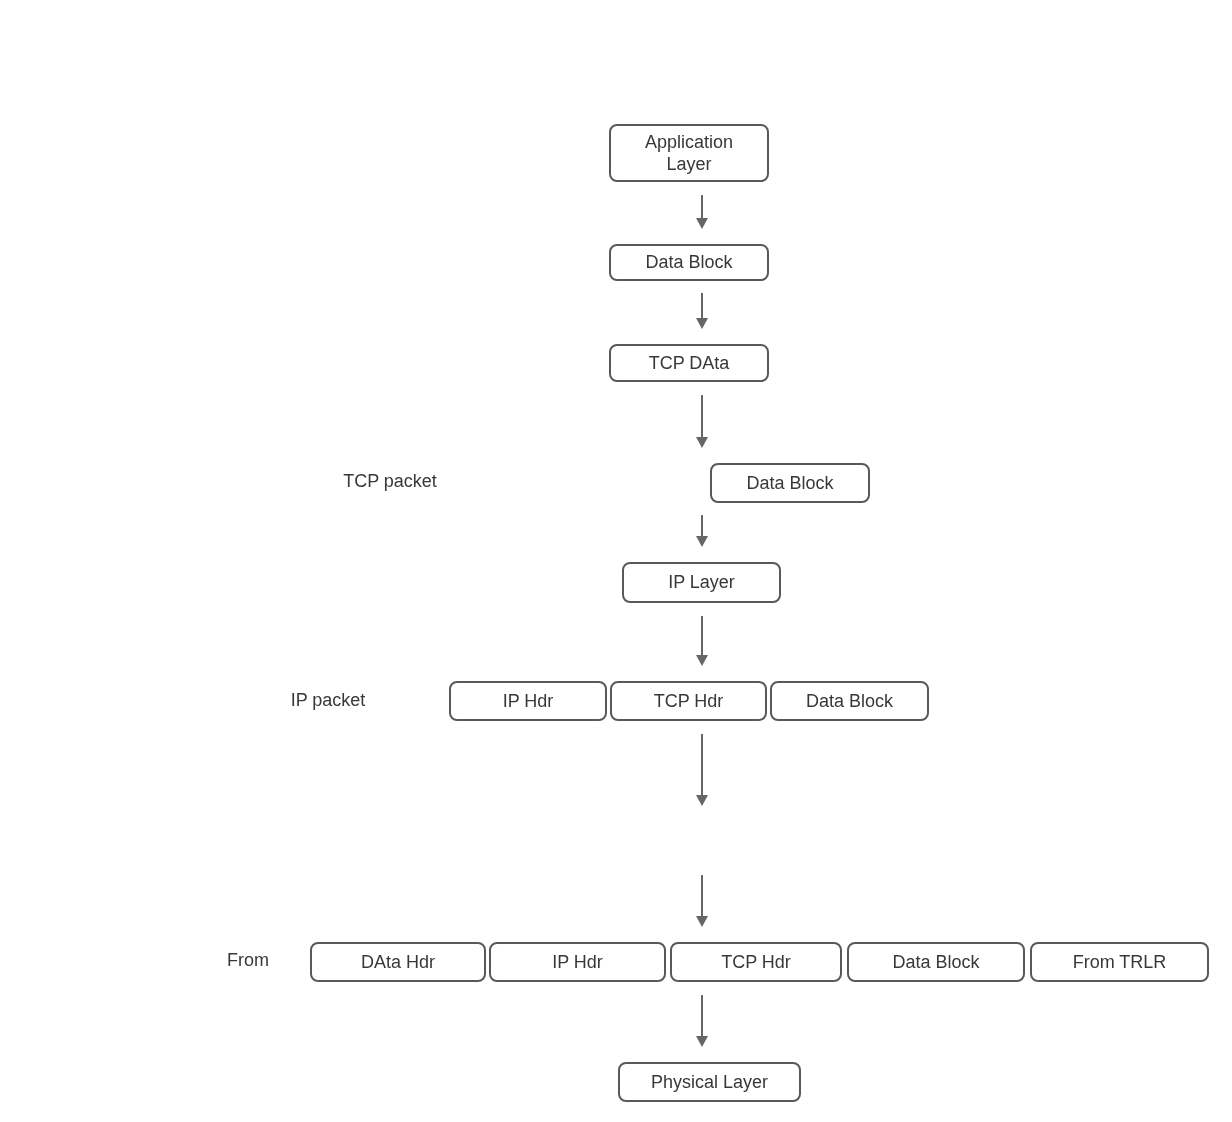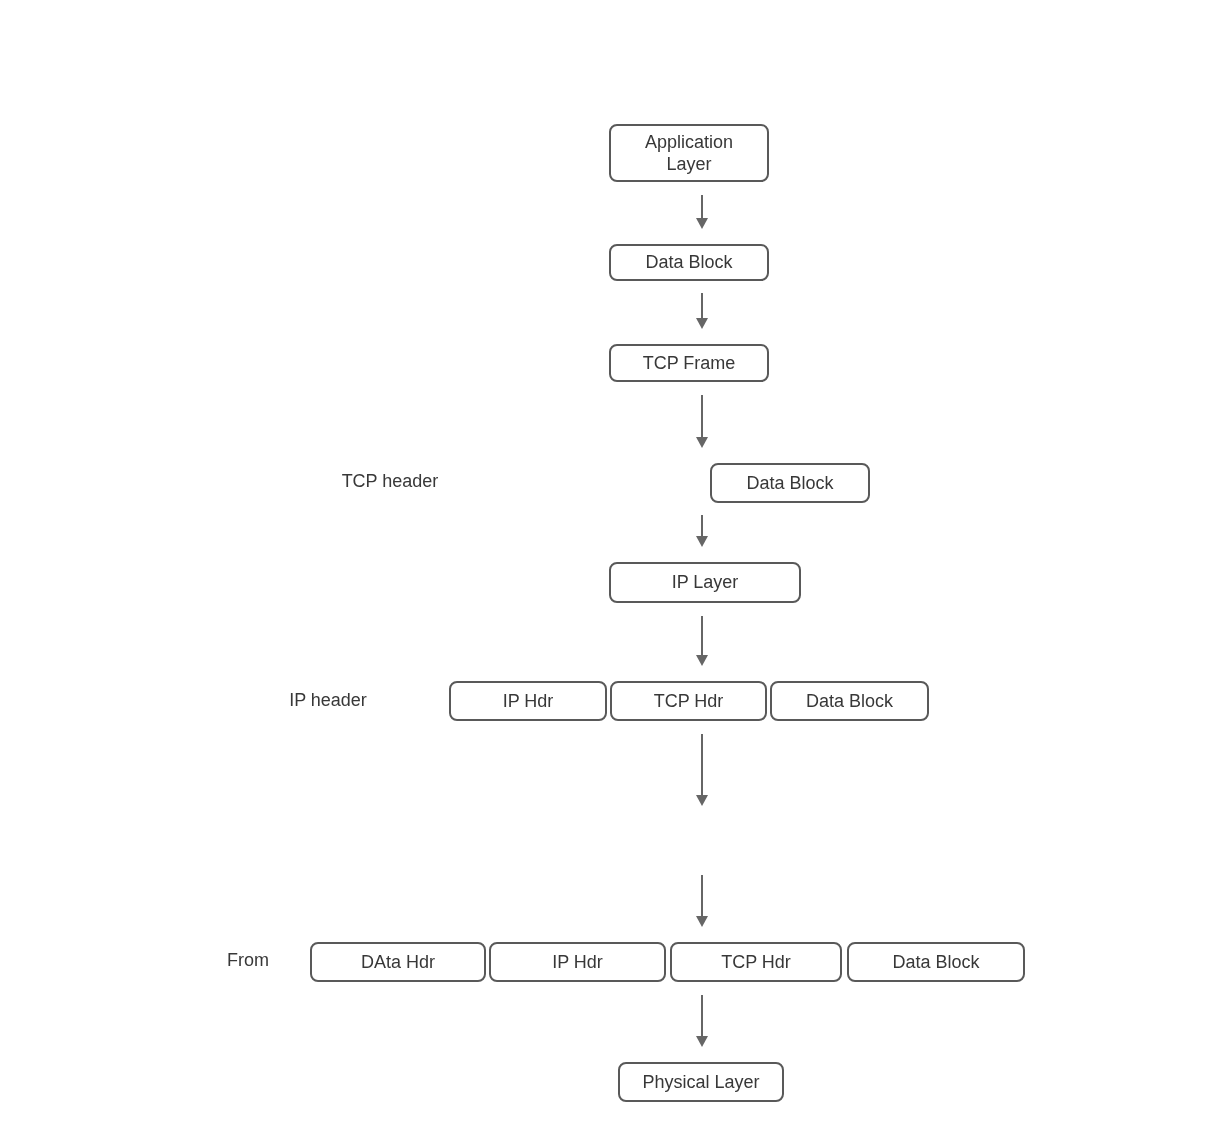--- a/index.html
+++ b/index.html
@@ -58,59 +58,62 @@
 
   <div class="node two-line" style="left:557px;top:72px;width:160px;height:58px">
     <span class="node-label">Application Layer</span>
   </div>
 
   <div class="node" style="left:557px;top:192px;width:160px;height:37px">
     <span class="node-label">Data Block</span>
   </div>
 
   <div class="node" style="left:557px;top:292px;width:160px;height:38px">
-    <span class="node-label">TCP Frame</span>
+    <span class="node-label">TCP DAta</span>
   </div>
 
   <div class="node" style="left:658px;top:411px;width:160px;height:40px">
     <span class="node-label">Data Block</span>
   </div>
-  <div class="row-label" style="left:278px;top:419px;width:120px">TCP header</div>
+  <div class="row-label" style="left:278px;top:419px;width:120px">TCP packet</div>
 
-  <div class="node" style="left:557px;top:510px;width:192px;height:41px">
+  <div class="node" style="left:570px;top:510px;width:159px;height:41px">
     <span class="node-label">IP Layer</span>
   </div>
 
   <div class="node" style="left:397px;top:629px;width:158px;height:40px">
     <span class="node-label">IP Hdr</span>
   </div>
   <div class="node" style="left:558px;top:629px;width:157px;height:40px">
     <span class="node-label">TCP Hdr</span>
   </div>
   <div class="node" style="left:718px;top:629px;width:159px;height:40px">
     <span class="node-label">Data Block</span>
   </div>
-  <div class="row-label" style="left:221px;top:638px;width:110px">IP header</div>
+  <div class="row-label" style="left:221px;top:638px;width:110px">IP packet</div>
 
 
   <div class="node" style="left:258px;top:890px;width:176px;height:40px">
     <span class="node-label">DAta Hdr</span>
   </div>
   <div class="node" style="left:437px;top:890px;width:177px;height:40px">
     <span class="node-label">IP Hdr</span>
   </div>
   <div class="node" style="left:618px;top:890px;width:172px;height:40px">
     <span class="node-label">TCP Hdr</span>
   </div>
   <div class="node" style="left:795px;top:890px;width:178px;height:40px">
     <span class="node-label">Data Block</span>
   </div>
+  <div class="node" style="left:978px;top:890px;width:179px;height:40px">
+    <span class="node-label">From TRLR</span>
+  </div>
   <div class="row-label" style="left:158px;top:898px;width:76px">From</div>
 
-  <div class="node" style="left:566px;top:1010px;width:166px;height:40px">
+  <div class="node" style="left:566px;top:1010px;width:183px;height:40px">
     <span class="node-label">Physical Layer</span>
   </div>
 
   <div class="arrow" style="left:631px;top:130px;height:60px">
       <i class="shaft"></i>
       <i class="head"></i>
     </div>
   <div class="arrow" style="left:631px;top:228px;height:62px">
       <i class="shaft"></i>
       <i class="head"></i>

